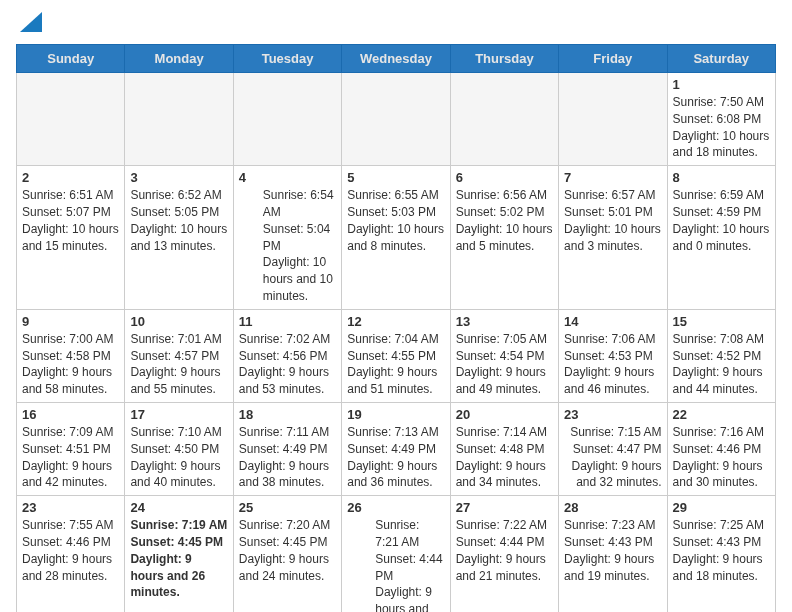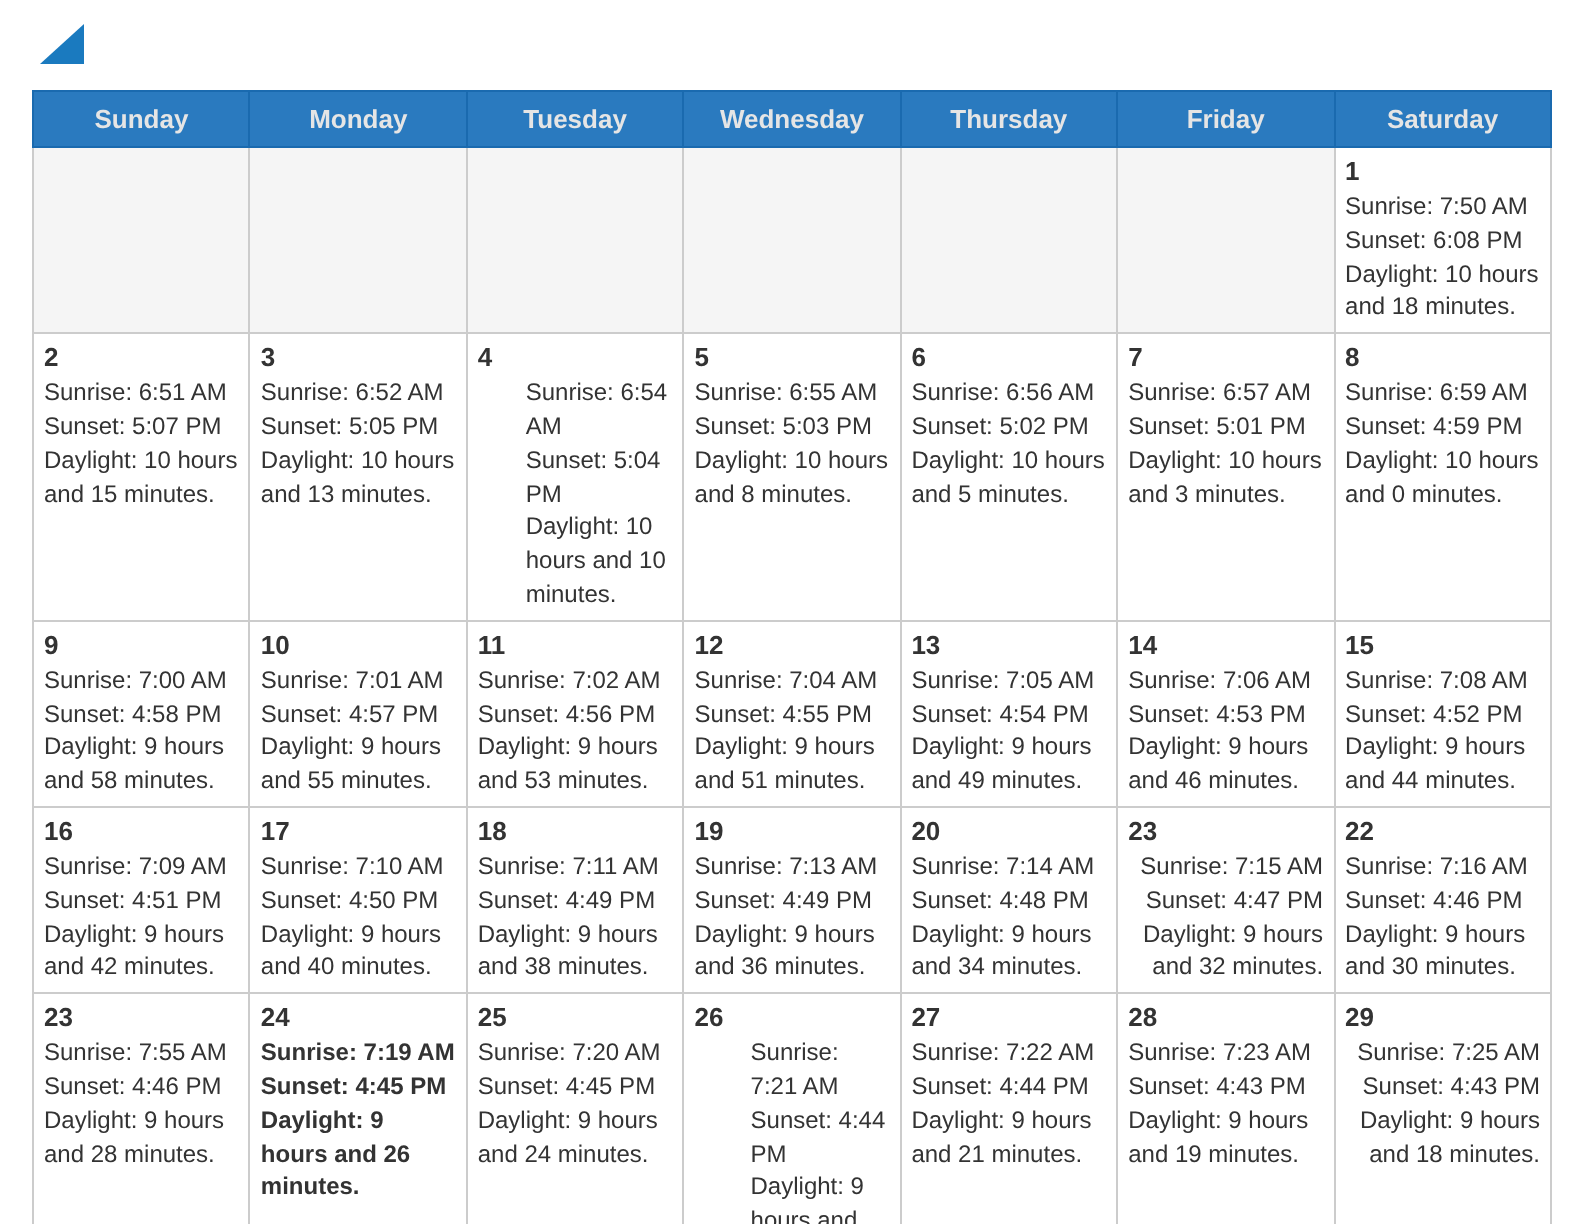--- a/index.html
+++ b/index.html
@@ -304,19 +304,19 @@
 Daylight: 9 hours and 21 minutes.</div>
         </td>
         <td>
           <span class="day-number">28</span>
           <div class="day-info" style="white-space: pre-line;">Sunrise: 7:23 AM
 Sunset: 4:43 PM
 Daylight: 9 hours and 19 minutes.</div>
         </td>
         <td>
           <span class="day-number">29</span>
-          <div class="day-info" style="white-space: pre-line; text-align: right;">Sunrise: 7:25 AM
+          <div class="day-info" style="white-space: pre-line;">Sunrise: 7:25 AM
 Sunset: 4:43 PM
 Daylight: 9 hours and 18 minutes.</div>
         </td>
       </tr>
     </tbody>
 </table>
 
 </body></html>

